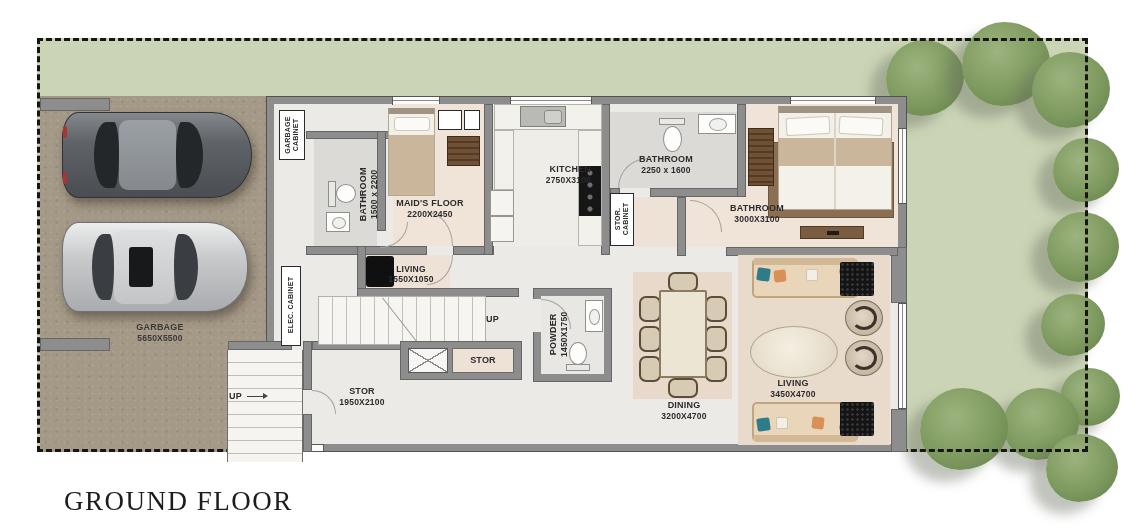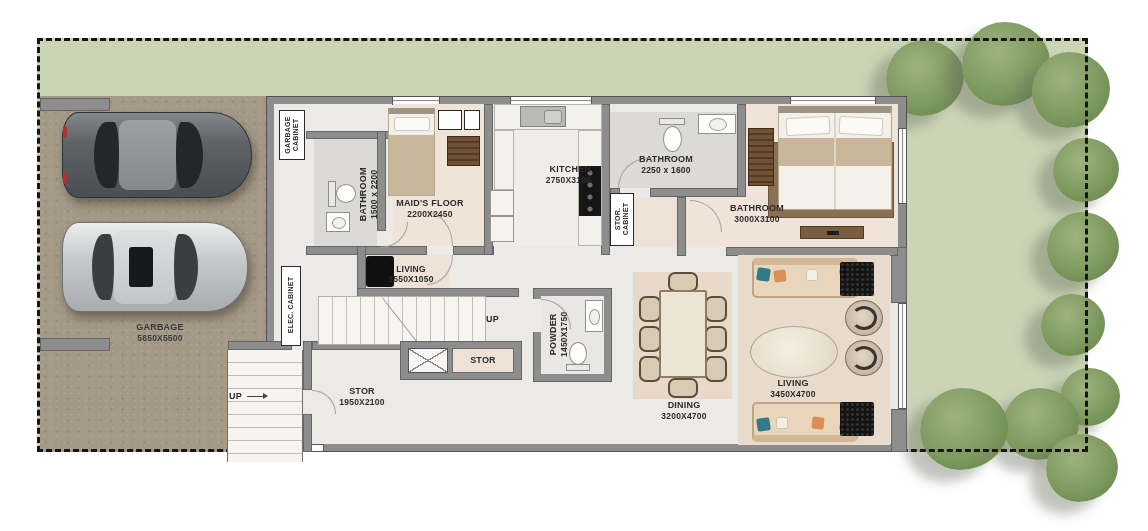--- a/index.html
+++ b/index.html
@@ -275,13 +275,14 @@
   </div>
   <div class="lbl" style="left:639px;top:400px;width:90px;">
     <div>DINING</div>
     <div class="d">3200X4700</div>
   </div>
   <div class="lbl" style="left:748px;top:370px;width:90px;margin-top:8px;">
     <div>LIVING</div>
     <div class="d">3450X4700</div>
   </div>
 
+  <div id="title" style="left:64px;top:486px;">GROUND FLOOR</div>
 </div>
 
 </body></html>

